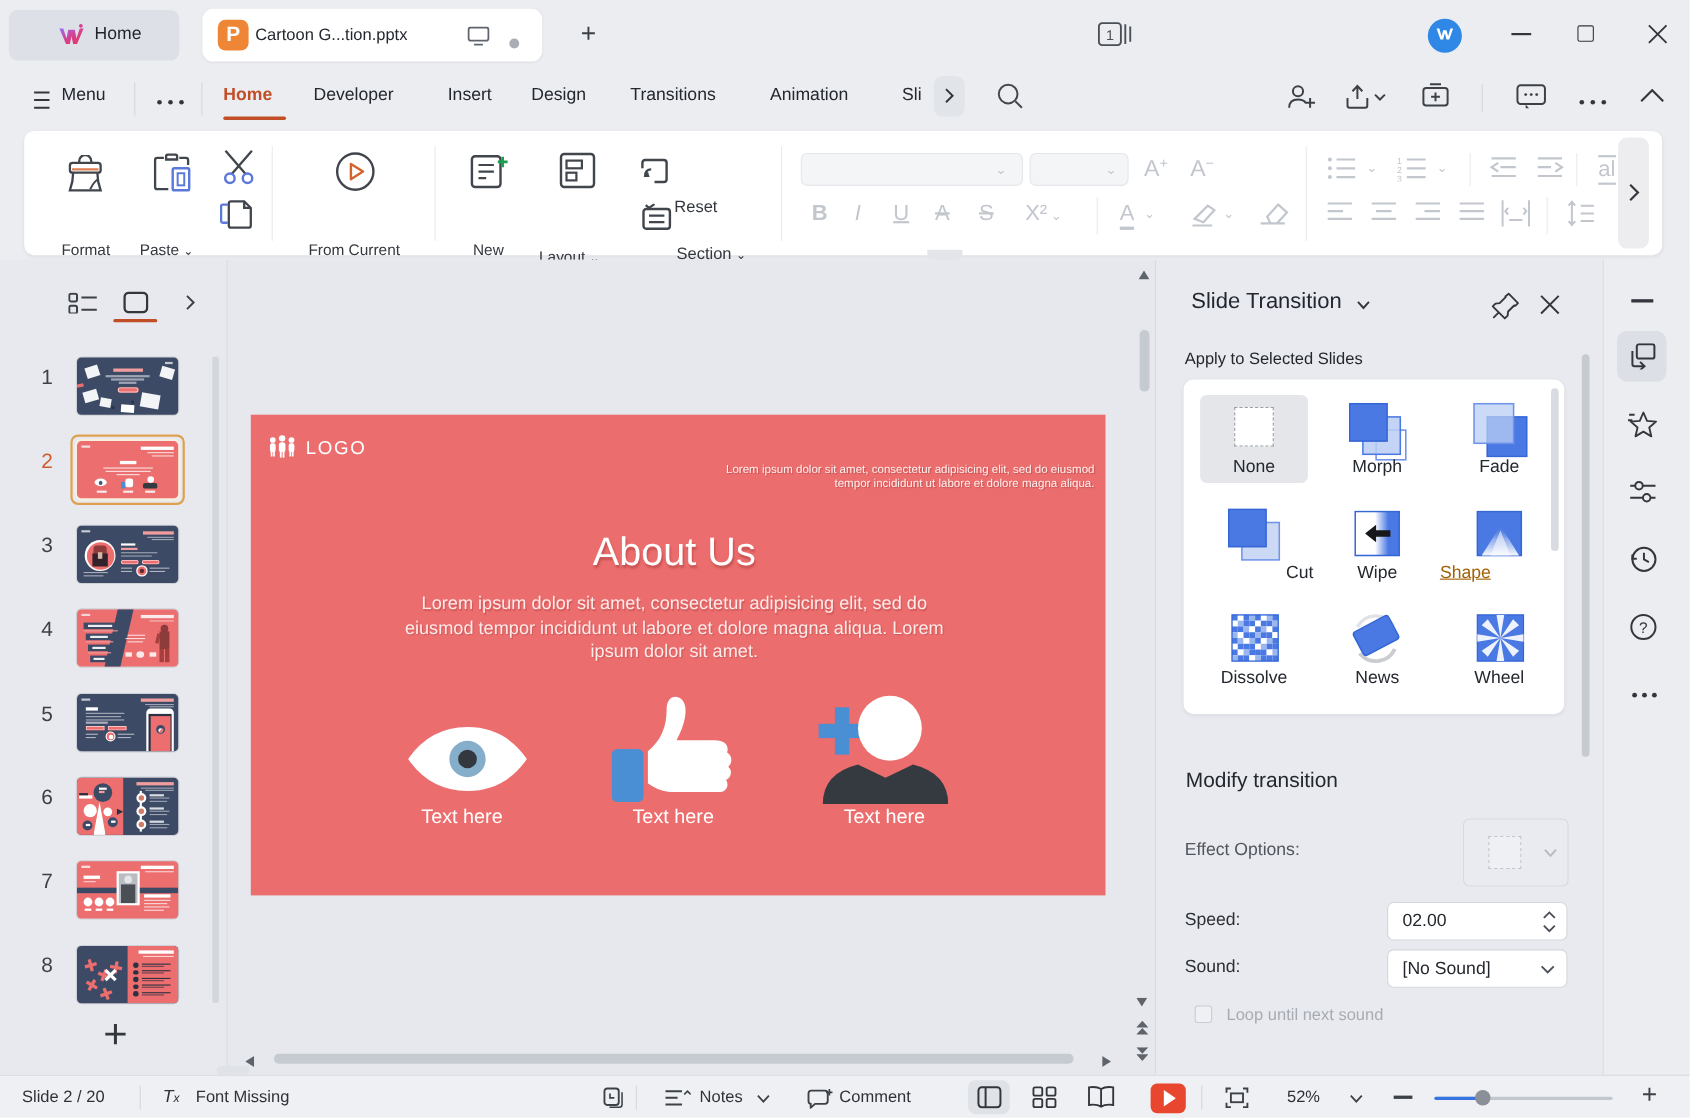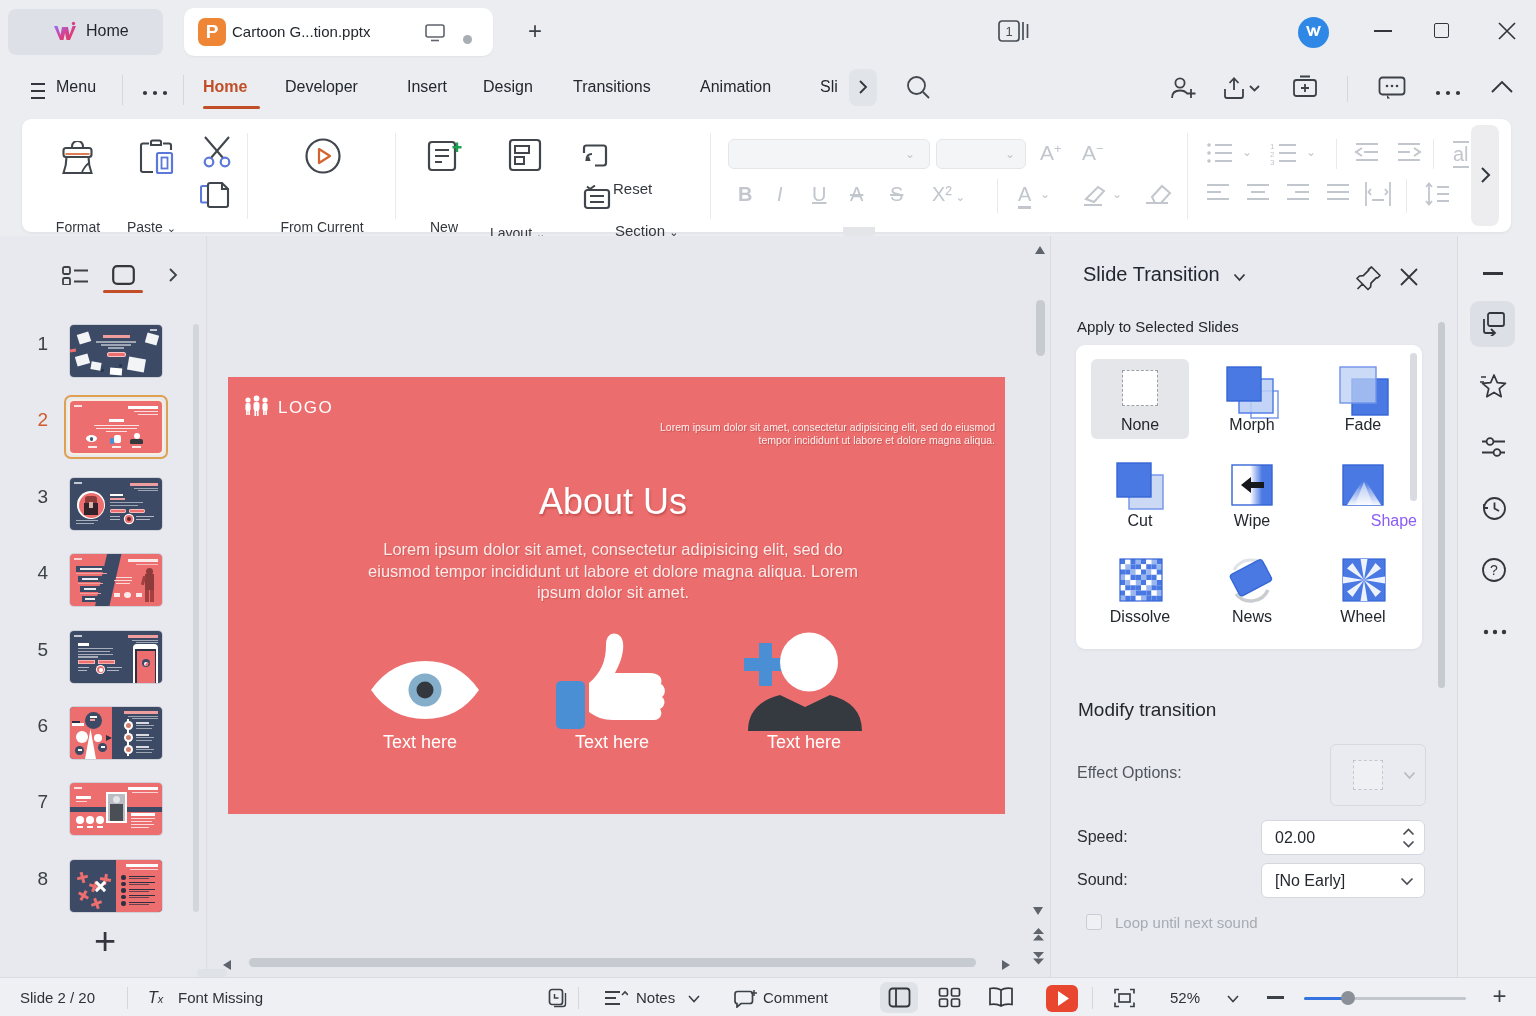--- a/index.html
+++ b/index.html
@@ -644,21 +644,21 @@
             <rect x="1" y="1" width="36" height="36" fill="#b9cdf4" fill-opacity="0.75" stroke="#6f93e8" stroke-width="1.4"></rect>
           </svg>
         </div>
         <div style="position:absolute;left:233px;top:71px;width:108px;text-align:center;font-size:16px;color:#23272e;">Fade</div>
         <div style="position:absolute;left:38px;top:117px;width:52px;height:44px;">
           <svg width="50" height="50" viewBox="0 0 50 50" style="position:absolute;left:2px;top:0">
             <rect x="13" y="13" width="34" height="34" fill="#ccd9f4" stroke="#6f93e8" stroke-width="1.4"></rect>
             <rect x="1" y="1" width="34" height="34" fill="#4b79e3" stroke="#3566d6" stroke-width="1.4"></rect>
           </svg>
         </div>
-        <div style="position:absolute;left:10px;top:167px;width:108px;text-align:center;font-size:16px;color:#23272e;">Cut</div>
+        <div style="position:absolute;left:10px;top:167px;width:108px;text-align:right;font-size:16px;color:#23272e;">Cut</div>
         <div style="position:absolute;left:150px;top:117px;width:52px;height:44px;">
           <svg width="44" height="44" viewBox="0 0 44 44" style="position:absolute;left:5px;top:2px">
             <defs>
               <linearGradient id="wipeg" x1="0" y1="0" x2="1" y2="0">
                 <stop offset="0" stop-color="#ffffff"></stop>
                 <stop offset="0.45" stop-color="#ffffff"></stop>
                 <stop offset="0.75" stop-color="#4b79e3"></stop>
                 <stop offset="1" stop-color="#4b79e3"></stop>
               </linearGradient>
             </defs>
@@ -674,21 +674,21 @@
                 <stop offset="0" stop-color="#ffffff" stop-opacity="0.95"></stop>
                 <stop offset="0.55" stop-color="#cdd9f5" stop-opacity="0.55"></stop>
                 <stop offset="1" stop-color="#4b79e3" stop-opacity="0"></stop>
               </linearGradient>
             </defs>
             <rect x="1" y="1" width="40" height="40" fill="#4b79e3" stroke="#3566d6" stroke-width="1.4"></rect>
             <path d="M22 14 L5 41 H39 Z" fill="url(#shpg)"></path>
             <path d="M22 18 L13 41 H31 Z" fill="#ffffff" fill-opacity="0.55"></path>
           </svg>
         </div>
-        <div style="position:absolute;left:233px;top:167px;width:108px;text-align:right;font-size:16px;color:#8b5cf6;">Shape</div>
+        <div style="position:absolute;left:233px;top:167px;width:108px;text-align:left;font-size:16px;color:#a16207;text-decoration:underline;">Shape</div>
         <div style="position:absolute;left:38px;top:213px;width:52px;height:44px;">
           <svg width="44" height="44" viewBox="0 0 44 44" style="position:absolute;left:5px;top:0">
             <rect x="1" y="1" width="5.25" height="5.25" fill="#4b79e3"></rect>
             <rect x="6.25" y="1" width="5.25" height="5.25" fill="#ffffff"></rect>
             <rect x="11.5" y="1" width="5.25" height="5.25" fill="#4b79e3"></rect>
             <rect x="16.75" y="1" width="5.25" height="5.25" fill="#9ab7ef"></rect>
             <rect x="22" y="1" width="5.25" height="5.25" fill="#4b79e3"></rect>
             <rect x="27.25" y="1" width="5.25" height="5.25" fill="#ffffff"></rect>
             <rect x="32.5" y="1" width="5.25" height="5.25" fill="#9ab7ef"></rect>
             <rect x="37.75" y="1" width="5.25" height="5.25" fill="#4b79e3"></rect>
@@ -792,21 +792,21 @@
       <div class="abs" style="left:13px;top:8px;font-size:16px;color:#23272e">02.00</div>
       <svg class="abs" style="left:140px;top:7px" width="13" height="8" viewBox="0 0 13 8">
           <path d="M1.5 6.5 L6.5 1.5 L11.5 6.5" stroke="#4a4f57" stroke-width="1.7" fill="none"></path>
         </svg>
       <svg class="abs" style="left:140px;top:19px" width="13" height="8" viewBox="0 0 13 8">
           <path d="M1.5 1.5 L6.5 6.5 L11.5 1.5" stroke="#4a4f57" stroke-width="1.7" fill="none"></path>
         </svg>
     </div>
     <div class="abs" style="left:26px;top:635px;font-size:16px;color:#2a2e35">Sound:</div>
     <div class="abs" style="left:210px;top:627px;width:164px;height:35px;background:#fff;border:1px solid #d4d7dd;border-radius:6px">
-      <div class="abs" style="left:13px;top:8px;font-size:16px;color:#23272e">[No Early]</div>
+      <div class="abs" style="left:13px;top:8px;font-size:16px;color:#23272e">[No Sound]</div>
       <svg class="abs" style="left:138px;top:13px" width="14" height="9" viewBox="0 0 14 9">
           <path d="M1.5 1.5 L7 7 L12.5 1.5" stroke="#4a4f57" stroke-width="1.7" fill="none"></path>
         </svg>
     </div>
     <div class="abs" style="left:35px;top:678px;width:16px;height:16px;border:1.5px solid #c9ccd2;border-radius:3px;background:#eef0f4"></div>
     <div class="abs" style="left:64px;top:678px;font-size:15px;color:#a7abb3">Loop until next sound</div>
     <div class="abs" style="left:387px;top:86px;width:7px;height:366px;border-radius:4px;background:#c6cad1"></div>
   </div>
 
   <div class="abs sidebar">

